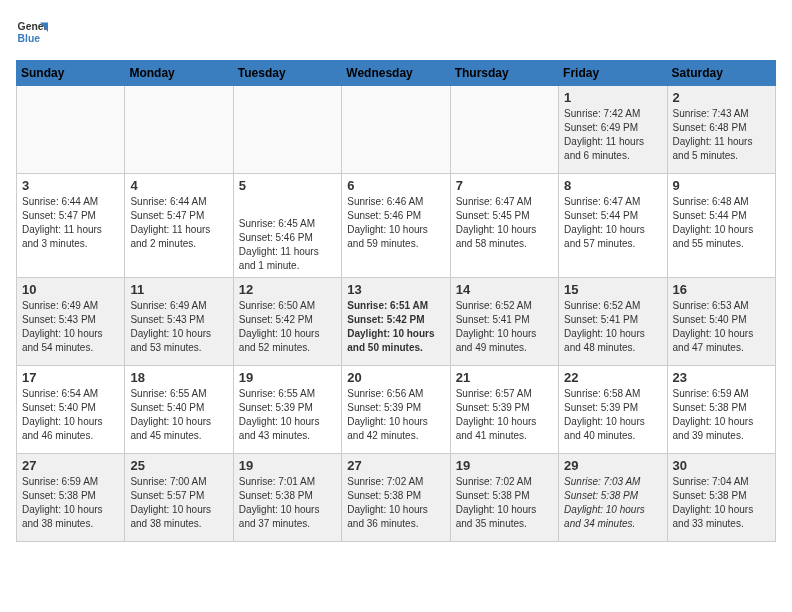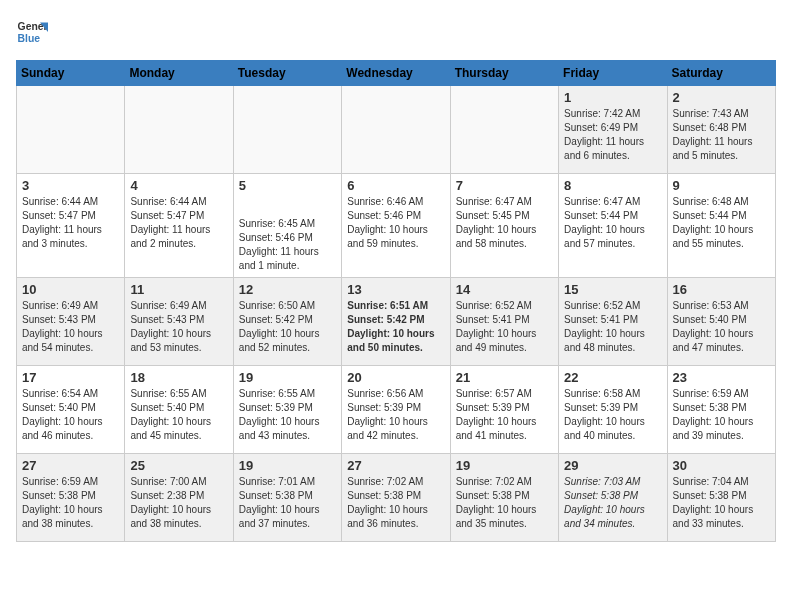--- a/index.html
+++ b/index.html
@@ -300,21 +300,21 @@
         <td class="shaded">
           <span class="day-num">27</span>
           <div class="cell-content" style="white-space: pre-line;">Sunrise: 6:59 AM
 Sunset: 5:38 PM
 Daylight: 10 hours
 and 38 minutes.</div>
         </td>
         <td class="shaded">
           <span class="day-num">25</span>
           <div class="cell-content" style="white-space: pre-line;">Sunrise: 7:00 AM
-Sunset: 2:38 PM
+Sunset: 5:57 PM
 Daylight: 10 hours
 and 38 minutes.</div>
         </td>
         <td class="shaded">
           <span class="day-num">19</span>
           <div class="cell-content" style="white-space: pre-line;">Sunrise: 7:01 AM
 Sunset: 5:38 PM
 Daylight: 10 hours
 and 37 minutes.</div>
         </td>

